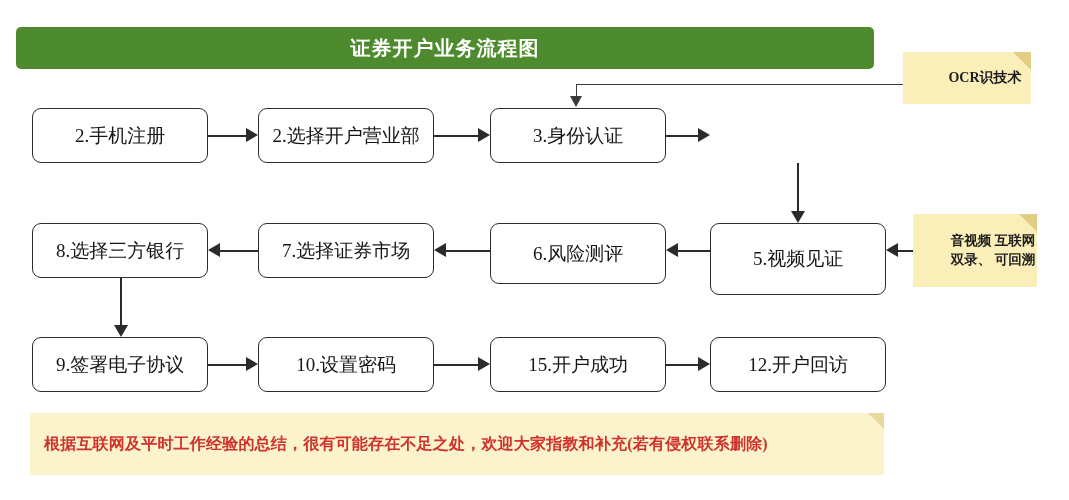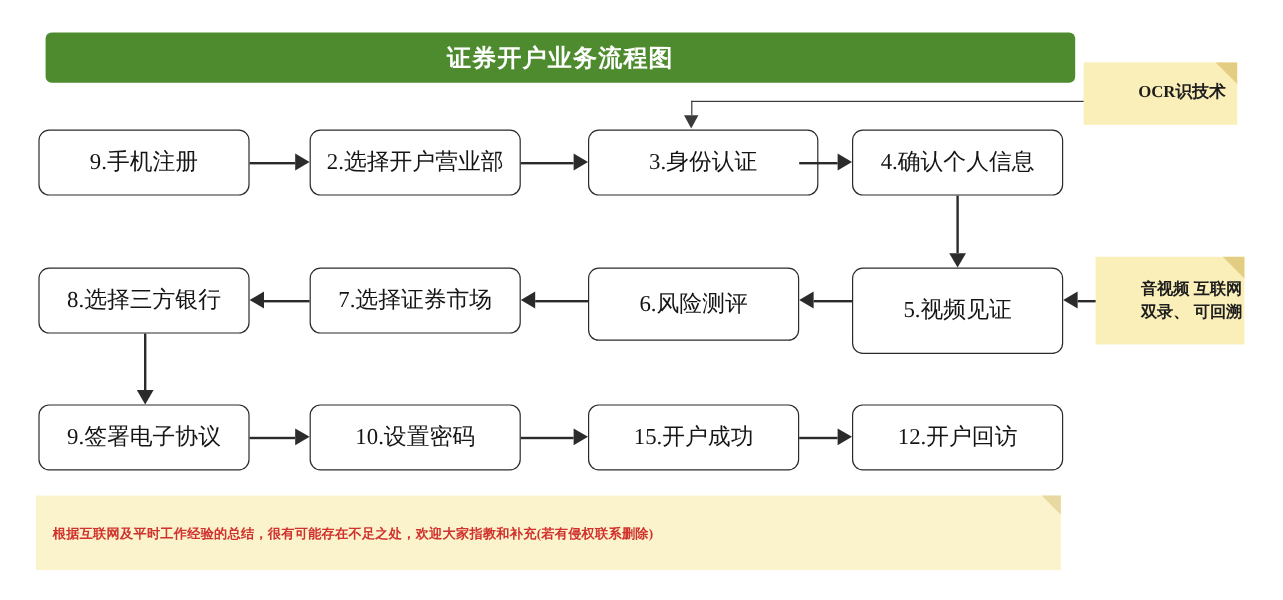--- a/index.html
+++ b/index.html
@@ -14,21 +14,21 @@
     position: relative;
     width: 1069px;
     height: 500px;
     background: #ffffff;
     overflow: hidden;
   }
 
   
   .title-bar {
     position: absolute;
-    left: 38px;
+    left: 16px;
     top: 27px;
     width: 858px;
     height: 42px;
     background: #4e8b2e;
     border-radius: 5px;
     display: flex;
     align-items: center;
     justify-content: center;
   }
   .title-bar .title-text {
@@ -148,39 +148,38 @@
     right: 0;
     width: 0;
     height: 0;
     border-top: 16px solid #e8d9a0;
     border-left: 16px solid transparent;
   }
   .footer-text {
     position: relative;
     z-index: 2;
     color: #d0322e;
-    font-size: 11px;
+    font-size: 16px;
     font-weight: bold;
     font-family: "Liberation Serif", "DejaVu Serif", serif;
     letter-spacing: 0.2px;
   }
 </style>
 </head>
 <body>
 
 <div id="canvas">
 
   <div class="title-bar">
     <span class="title-text">证券开户业务流程图</span>
   </div>
 
-  <div class="node" style="left:32px;  top:108px; width:176px; height:55px;">9.手机注册</div>
+  <div class="node" style="left:32px;  top:108px; width:176px; height:55px;">2.手机注册</div>
   <div class="node" style="left:258px; top:108px; width:176px; height:55px;">2.选择开户营业部</div>
-  <div class="node" style="left:490px; top:108px; width:192px; height:55px;">3.身份认证</div>
-  <div class="node" style="left:710px; top:108px; width:176px; height:55px;">4.确认个人信息</div>
+  <div class="node" style="left:490px; top:108px; width:176px; height:55px;">3.身份认证</div>
 
   <div class="hline" style="left:208px; top:135px; width:38px;"></div>
   <div class="arrow arrow-right" style="left:246px; top:128px;"></div>
 
   <div class="hline" style="left:434px; top:135px; width:44px;"></div>
   <div class="arrow arrow-right" style="left:478px; top:128px;"></div>
 
   <div class="hline" style="left:666px; top:135px; width:32px;"></div>
   <div class="arrow arrow-right" style="left:698px; top:128px;"></div>
 

